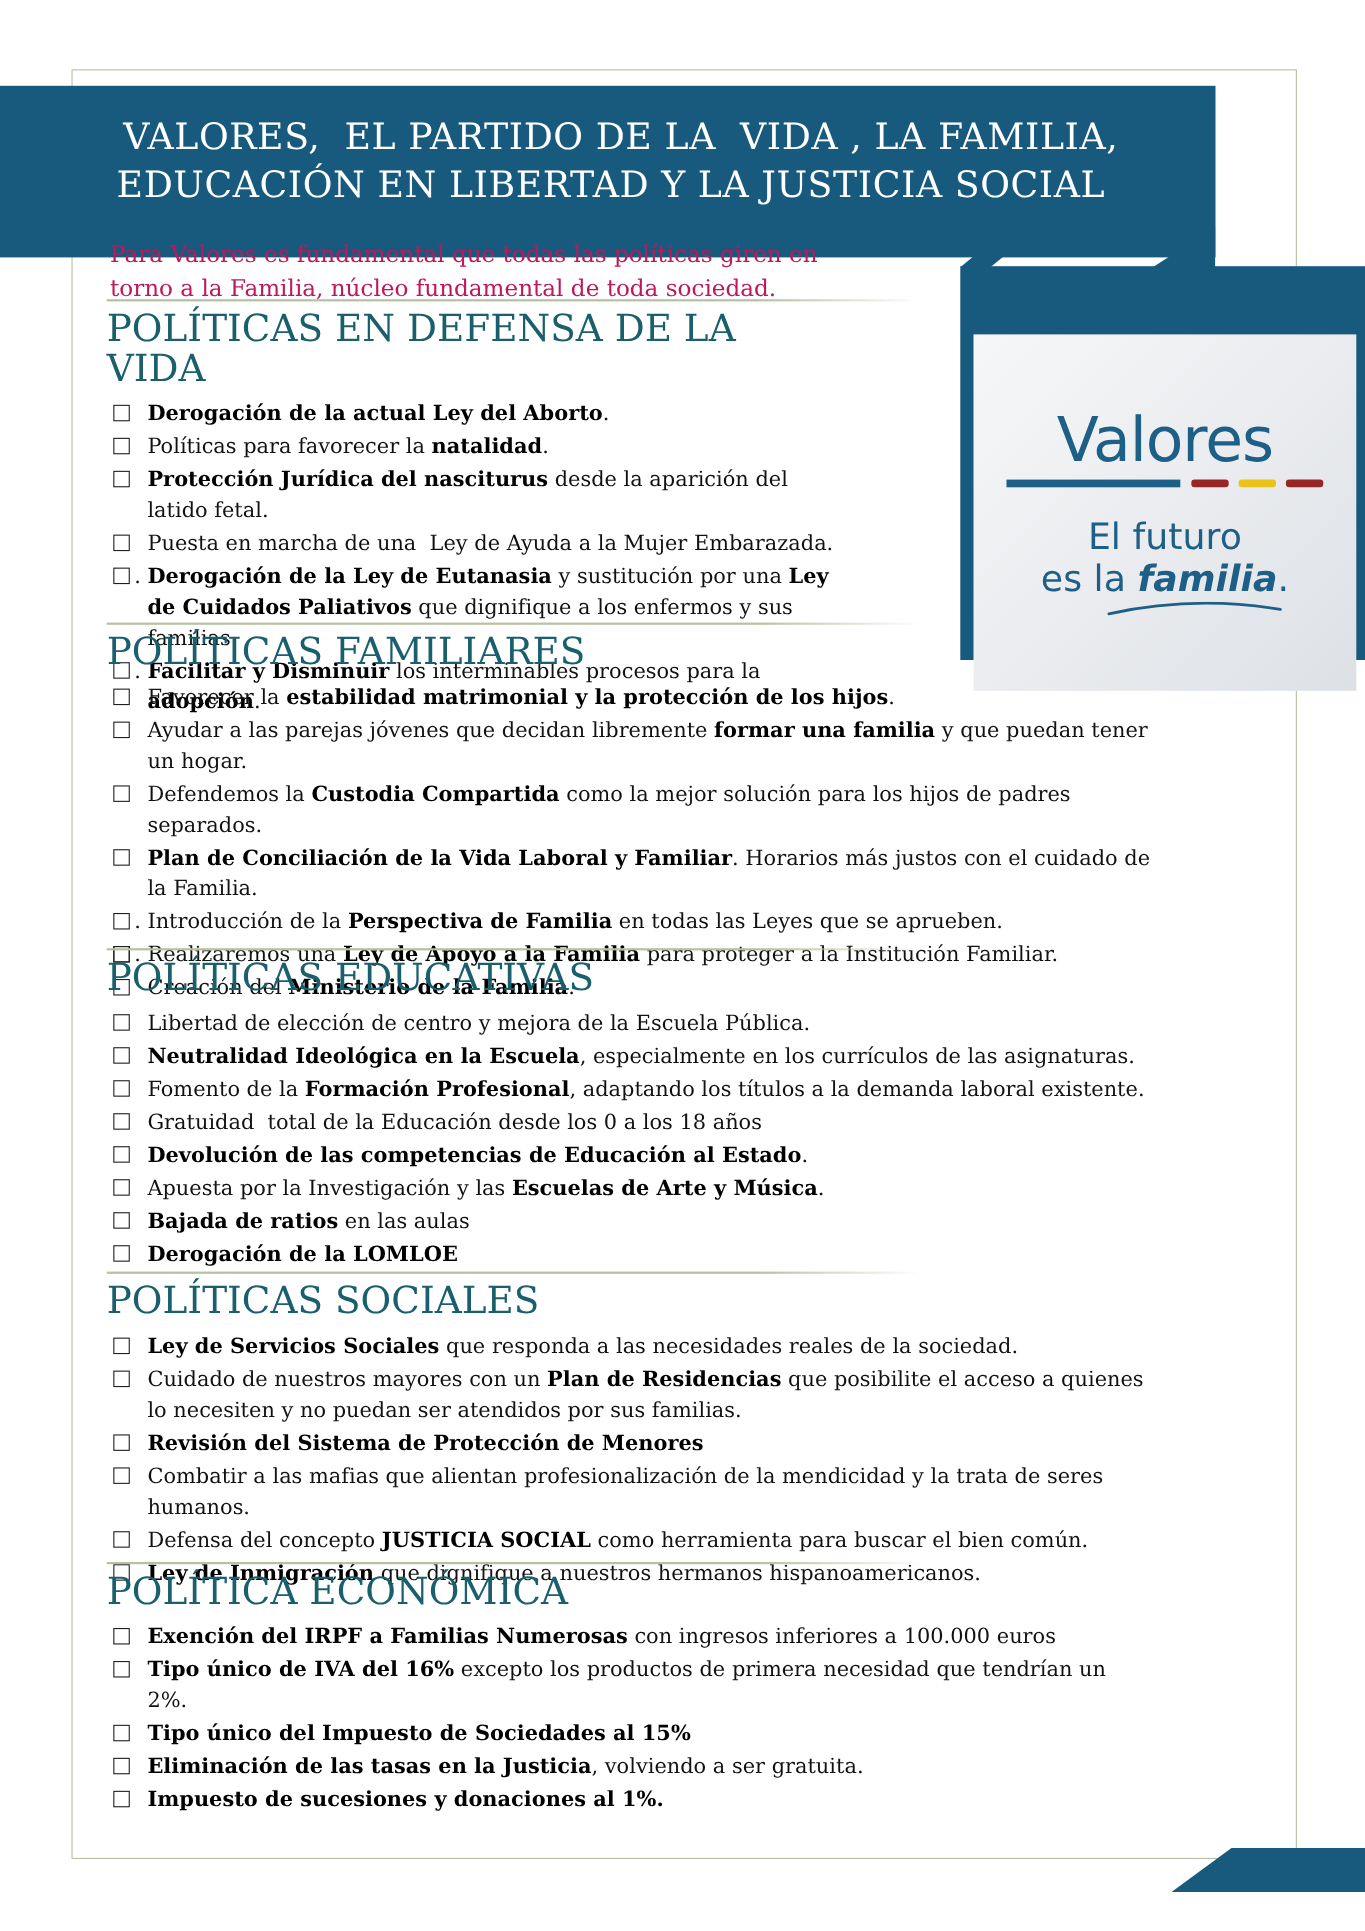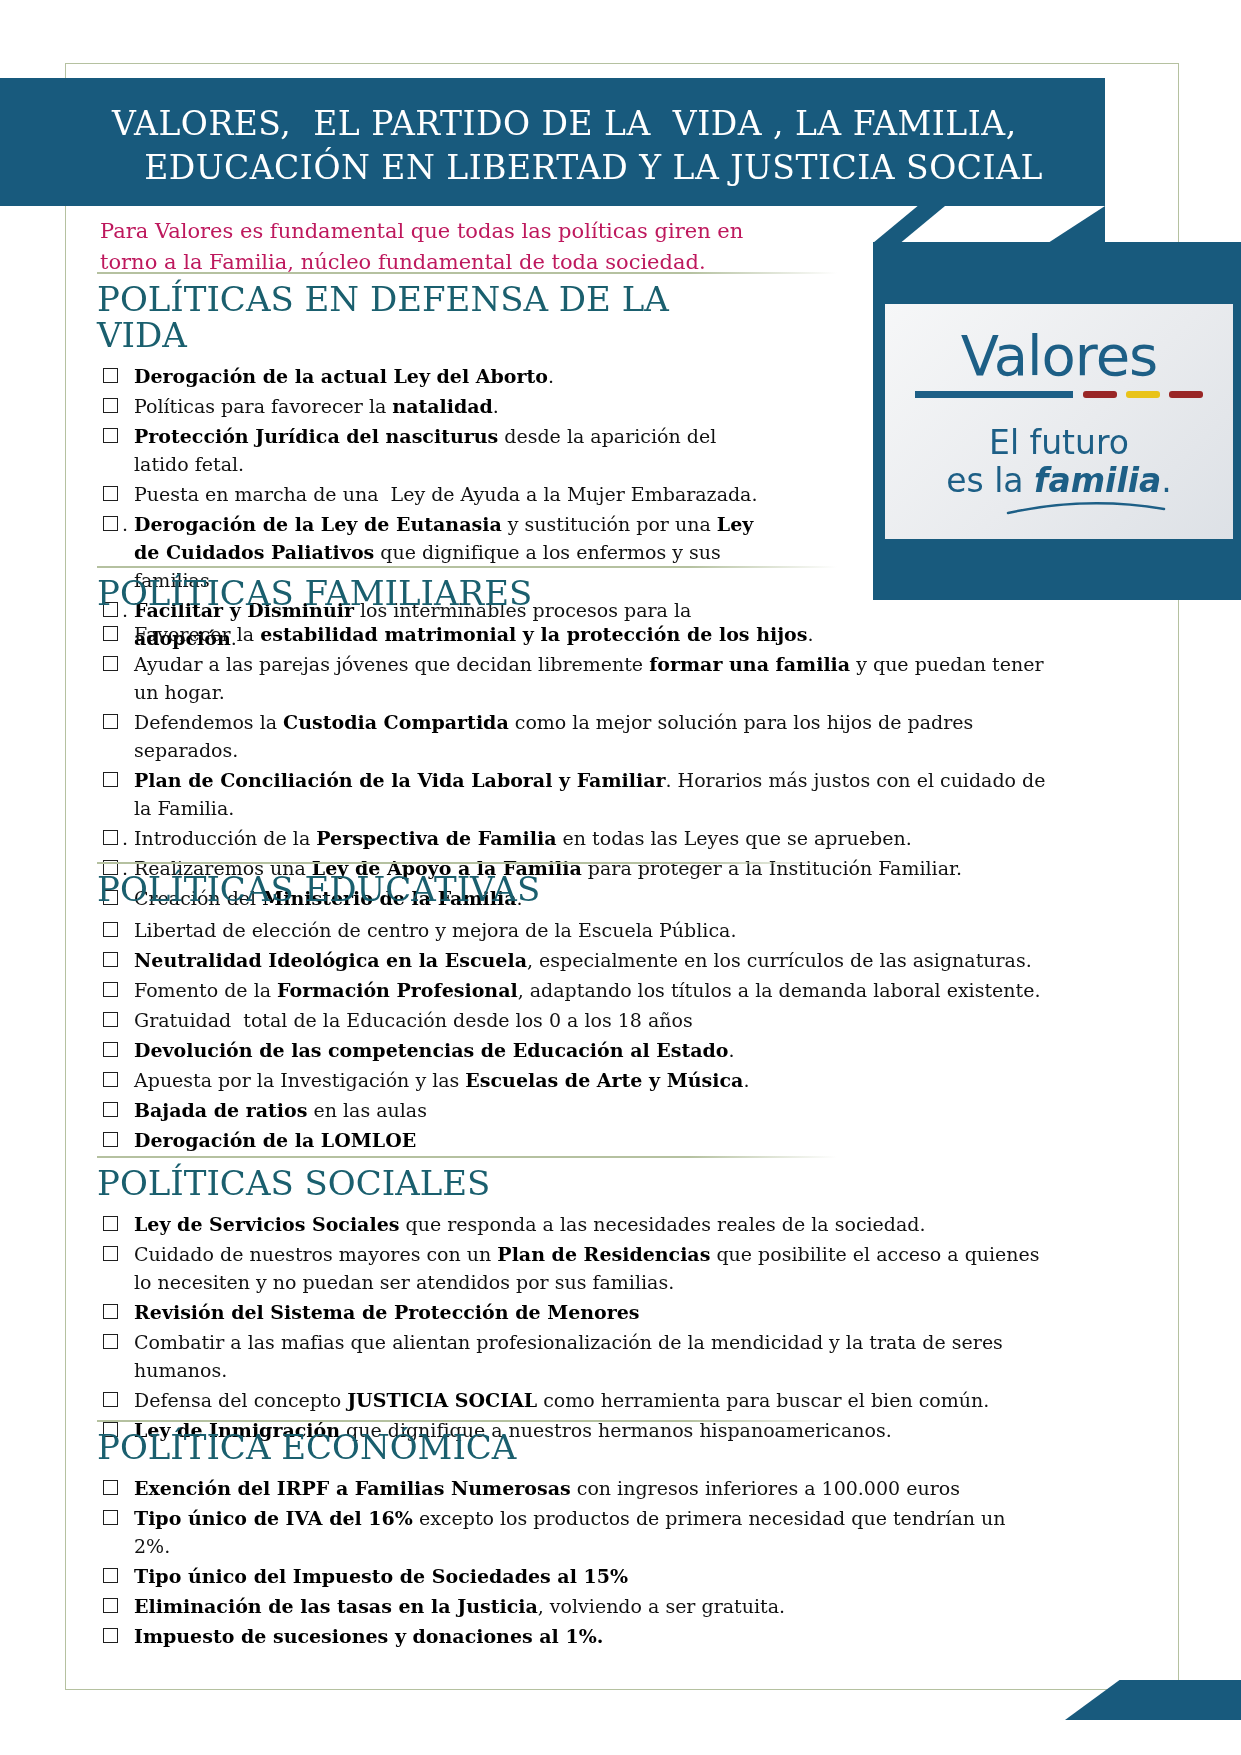--- a/index.html
+++ b/index.html
@@ -16,41 +16,41 @@
     width:1241px;height:1755px;position:relative;background:#ffffff;overflow:hidden;
     font-family:"DejaVu Serif","Liberation Serif",serif;color:#111;
   }
   
   .page-border{
     position:absolute;left:65px;top:63px;width:1112px;height:1625px;
     border:1px solid var(--divider);
   }
   
   .banner{
-    position:absolute;left:0;top:78px;width:1105px;height:128px;
+    position:absolute;left:0;top:78px;width:1105px;height:156px;
     background:var(--teal);color:#fff;box-sizing:border-box;padding-top:24px;
   }
   .banner .line{white-space:pre;font-size:33px;line-height:44px;letter-spacing:.5px;}
   .banner .line1{padding-left:112px;}
-  .banner .line2{padding-left:82px;text-align:center;}
+  .banner .line2{padding-left:106px;}
   
   .fold-left{
     position:absolute;left:873px;top:206px;width:72px;height:37px;background:var(--teal);
     clip-path:polygon(62% 0,100% 0,38% 100%,0 100%);
   }
   .fold-right{
     position:absolute;left:1048px;top:206px;width:57px;height:37px;background:var(--teal);
     clip-path:polygon(100% 0,100% 100%,0 100%);
   }
   
   .logo-block{
     position:absolute;left:873px;top:242px;width:368px;height:358px;background:var(--teal);
   }
   .logo-card{
-    position:absolute;left:12px;top:62px;width:348px;height:235px;
+    position:absolute;left:12px;top:62px;width:348px;height:324px;
     background:linear-gradient(135deg,#f6f7f8 0%,#e9ebee 55%,#dde1e6 100%);
     display:flex;flex-direction:column;align-items:center;justify-content:center;
     font-family:"DejaVu Sans","Liberation Sans",sans-serif;
   }
   .wordmark{
     color:var(--logo-text);font-size:56px;letter-spacing:-1px;line-height:58px;font-weight:500;
   }
   .underline-row{display:flex;align-items:center;margin-top:6px;}
   .underline-row .bar{width:158px;height:7px;background:var(--logo-text);margin-right:10px;}
   .underline-row .dash{width:34px;height:7px;border-radius:3px;margin-right:9px;}

